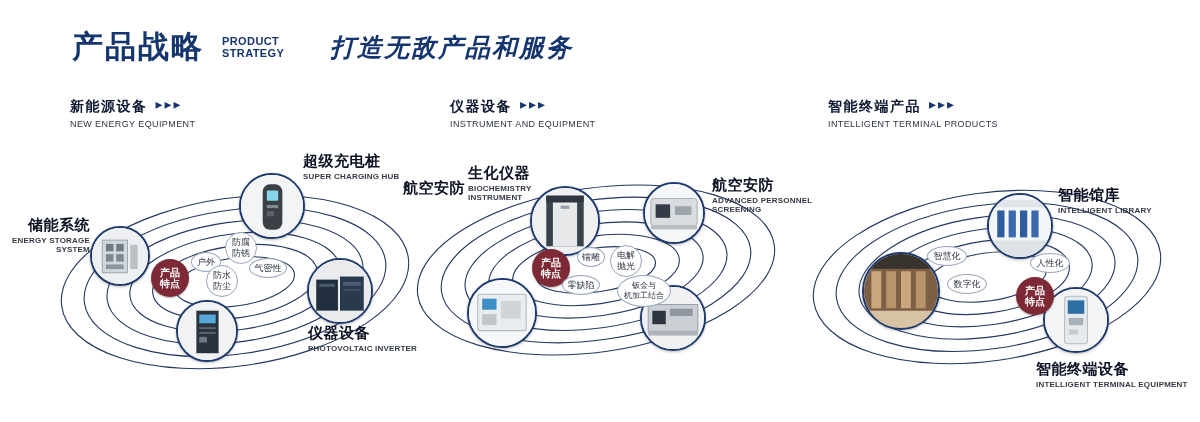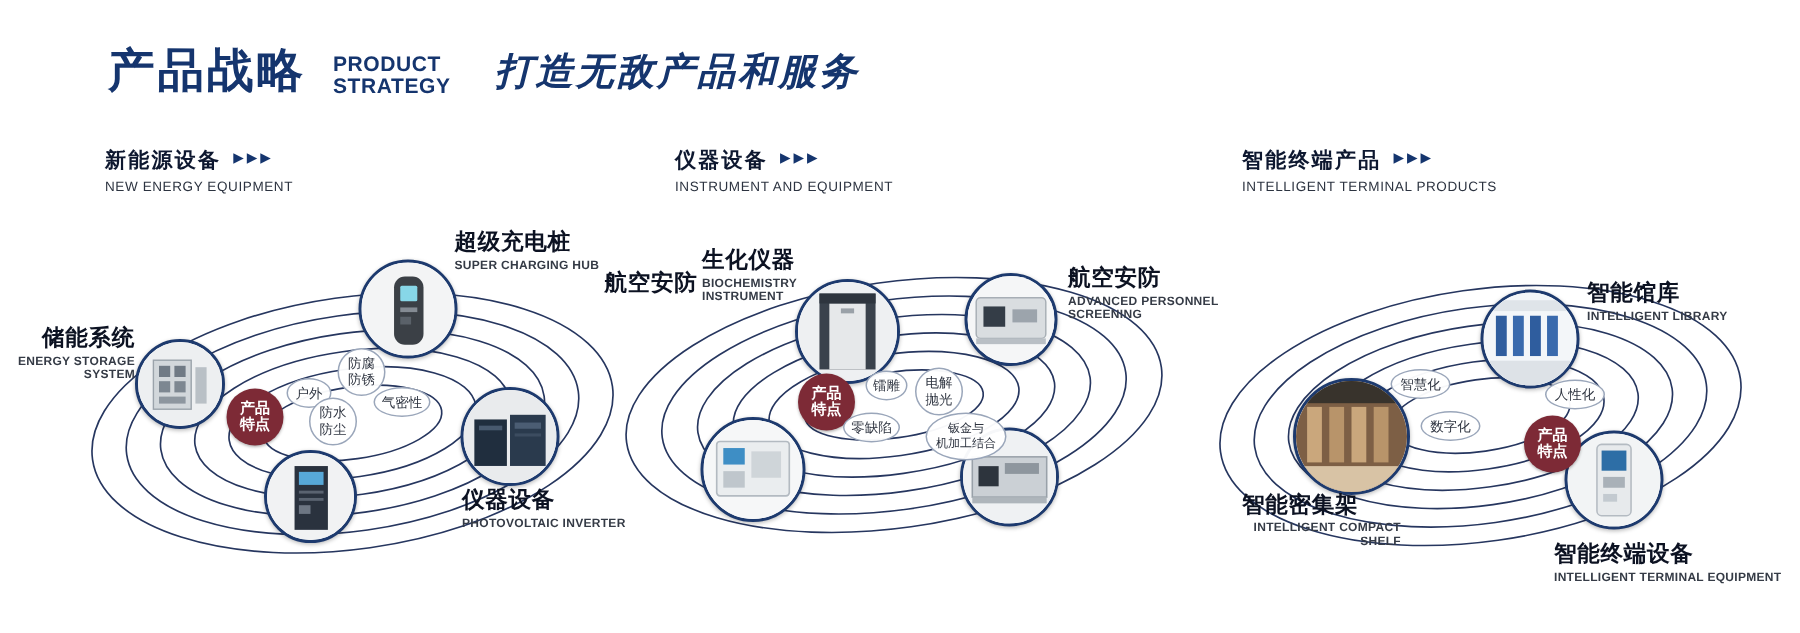--- a/index.html
+++ b/index.html
@@ -1,21 +1,21 @@
 <!DOCTYPE html>
 <html><head>
 <meta charset="utf-8">
 <style>
   * { margin:0; padding:0; box-sizing:border-box; }
   html,body { background:#ffffff; }
   body { font-family:"Liberation Sans","DejaVu Sans",sans-serif; }
   #canvas { position:relative; width:1200px; height:422px; background:#ffffff; overflow:hidden; }
 
   .brand-title { position:absolute; left:72px; top:26px; font-size:31px; font-weight:700; color:#15356e; letter-spacing:2px; }
-  .brand-sub { position:absolute; left:222px; top:35px; font-size:14px; font-weight:700; color:#15356e; line-height:1.1; white-space:pre-line; letter-spacing:0.4px; }
+  .brand-sub { position:absolute; left:222px; top:35px; font-size:11px; font-weight:700; color:#15356e; line-height:1.1; white-space:pre-line; letter-spacing:0.4px; }
   .tagline { position:absolute; left:330px; top:31px; font-size:25px; font-weight:700; color:#15356e; letter-spacing:2px;font-style:italic; }
 
   .sec-head { position:absolute; }
   .sec-title { font-size:14px; font-weight:700; color:#0e1830; letter-spacing:1.5px;margin-top:30px; }
   .arrows { font-size:14px; color:#15356e; margin-left:8px; letter-spacing:2px; vertical-align:2px; }
   .sec-sub { font-size:9px; font-weight:400; color:#2c3340; letter-spacing:0.4px; margin-top:3px; }
 
   .orbits { position:absolute; left:0; top:0; }
   .orbits ellipse { fill:none; stroke:#26365f; stroke-width:1.1; }
 
@@ -239,24 +239,20 @@
       <rect x="22" y="11" width="16" height="13" fill="#2d6ea6"></rect>
       <rect x="23" y="28" width="14" height="7" fill="#a9b1b8"></rect>
       <rect x="23" y="39" width="9" height="5" fill="#c3cad0"></rect>
     </svg>
   </div>
 
   <div class="plabel" style="left:1058px; top:186px;">
     <div class="p-cn">智能馆库</div>
     <div class="p-en">INTELLIGENT LIBRARY</div>
   </div>
-  <div class="plabel en-right" style="left:828px; top:327px; width:106px;">
-    <div class="p-cn">智能密集架</div>
-    <div class="p-en">INTELLIGENT COMPACT SHELF</div>
-  </div>
   <div class="plabel" style="left:1036px; top:360px;">
     <div class="p-cn">智能终端设备</div>
     <div class="p-en">INTELLIGENT TERMINAL EQUIPMENT</div>
   </div>
 
   <div class="badge" style="left:1016px; top:277px;">产品
 特点</div>
   <div class="bubble" style="left:927px; top:246px; width:40px; height:20px;">智慧化</div>
   <div class="bubble" style="left:1030px; top:253px; width:40px; height:20px;">人性化</div>
   <div class="bubble" style="left:947px; top:274px; width:40px; height:20px;">数字化</div>

